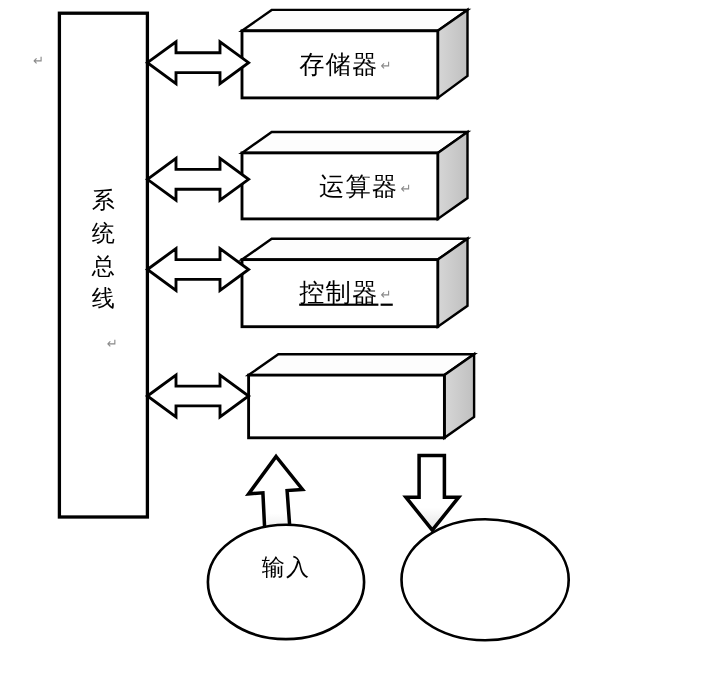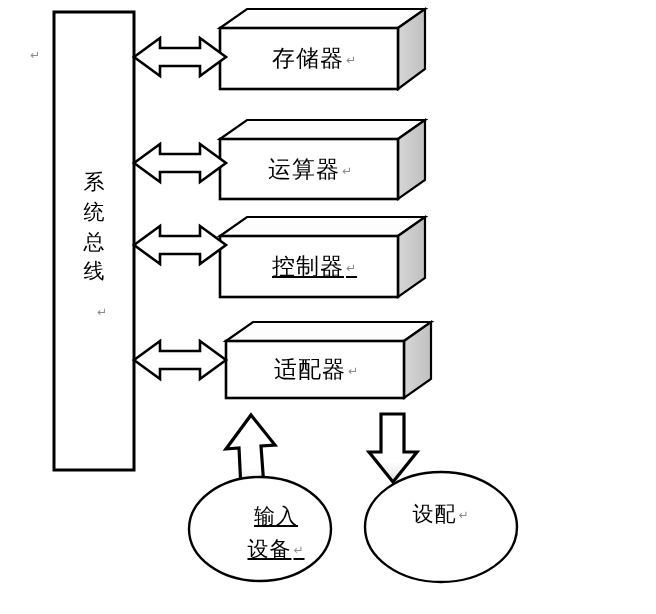--- a/index.html
+++ b/index.html
@@ -141,35 +141,30 @@
       <div>统</div>
       <div>总</div>
       <div>线</div>
     </div>
     <span class="pilcrow" style="left:97px; top:305px;">↵</span>
 
     <div class="lbl box-label" style="left:272px; top:45px;">
       <span>存储器</span><span class="pilcrow-inline">↵</span>
     </div>
 
-    <div class="lbl box-label" style="left:268px; top:156px;">
+    <div class="lbl box-label" style="left:290px; top:156px;">
       <span>运算器</span><span class="pilcrow-inline">↵</span>
     </div>
 
     <div class="lbl box-label" style="left:272px; top:253px;text-decoration:underline;">
       <span>控制器</span><span class="pilcrow-inline">↵</span>
     </div>
 
-    <div class="lbl box-label" style="left:274px; top:356px;">
-      <span>适配器</span><span class="pilcrow-inline">↵</span>
-    </div>
 
-    <div class="lbl oval-label" style="left:226px; top:500px; width:100px;text-decoration:underline;">
+    <div class="lbl oval-label" style="left:210px; top:500px; width:100px;">
       <div>输入</div>
-      <div><span>设备</span><span class="pilcrow-inline">↵</span></div>
     </div>
 
     <div class="lbl oval-label" style="left:391px; top:498px; width:100px;">
-      <div><span>设配</span><span class="pilcrow-inline">↵</span></div>
     </div>
 
   </div>
 </div>
 
 </body></html>

